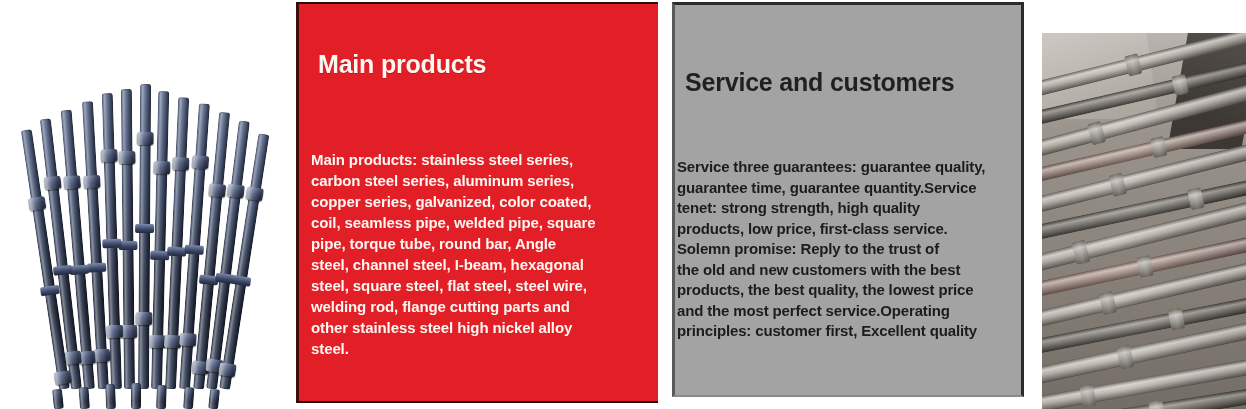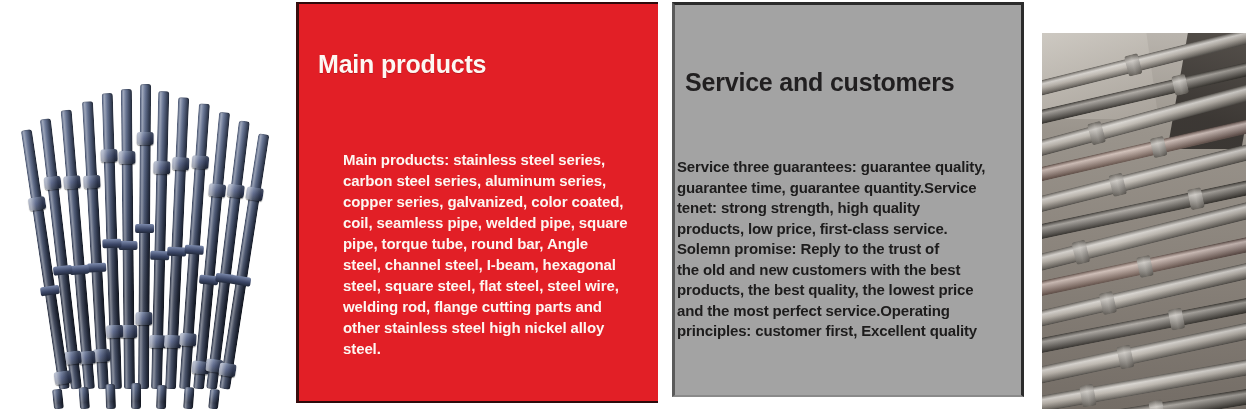--- a/index.html
+++ b/index.html
@@ -117,21 +117,20 @@
     position: absolute;
     left: 12px;
     top: 145px;
     width: 340px;
     font-size: 15px;
     font-weight: bold;
     line-height: 21px;
     color: #fdf6f1;
     white-space: pre-line;
     letter-spacing: -0.1px;
-    margin-left: 32px;
   }
 
   
   .panel-gray {
     position: absolute;
     left: 672px;
     top: 2px;
     width: 352px;
     height: 395px;
     background: #a3a3a3;

